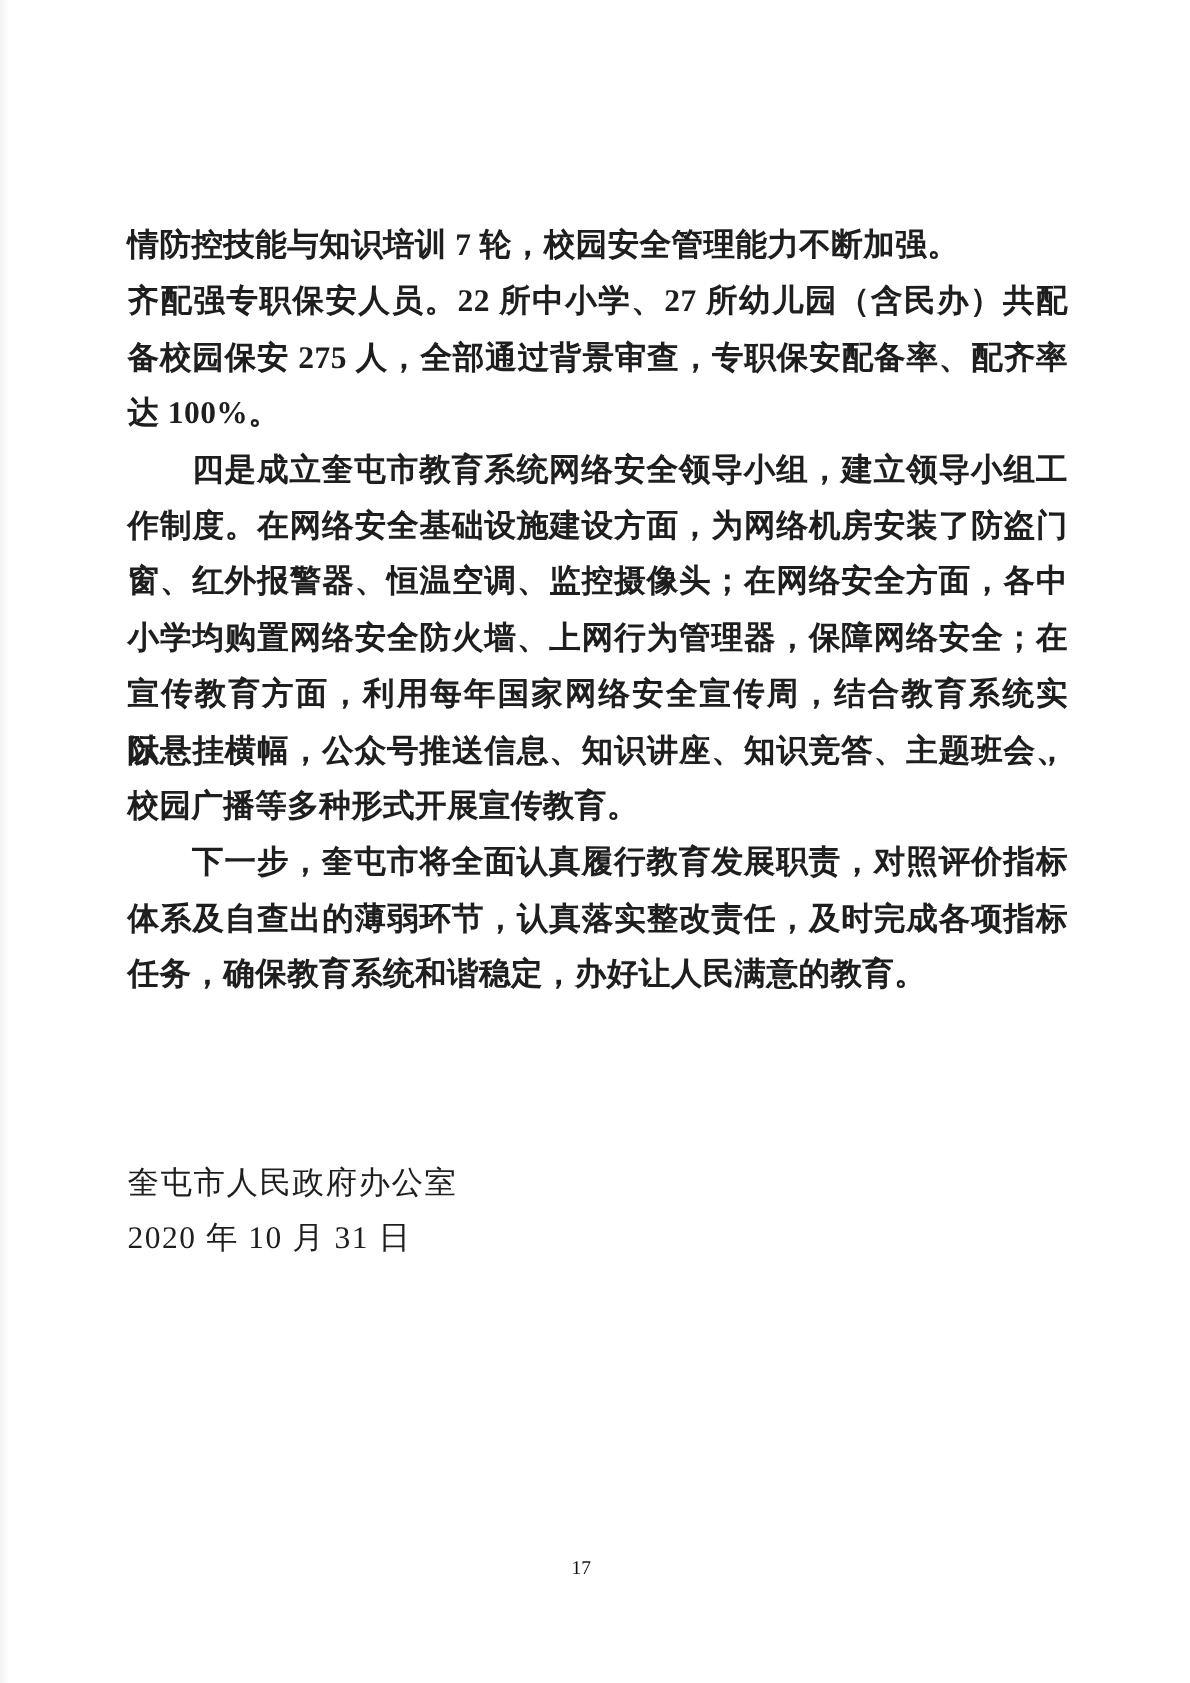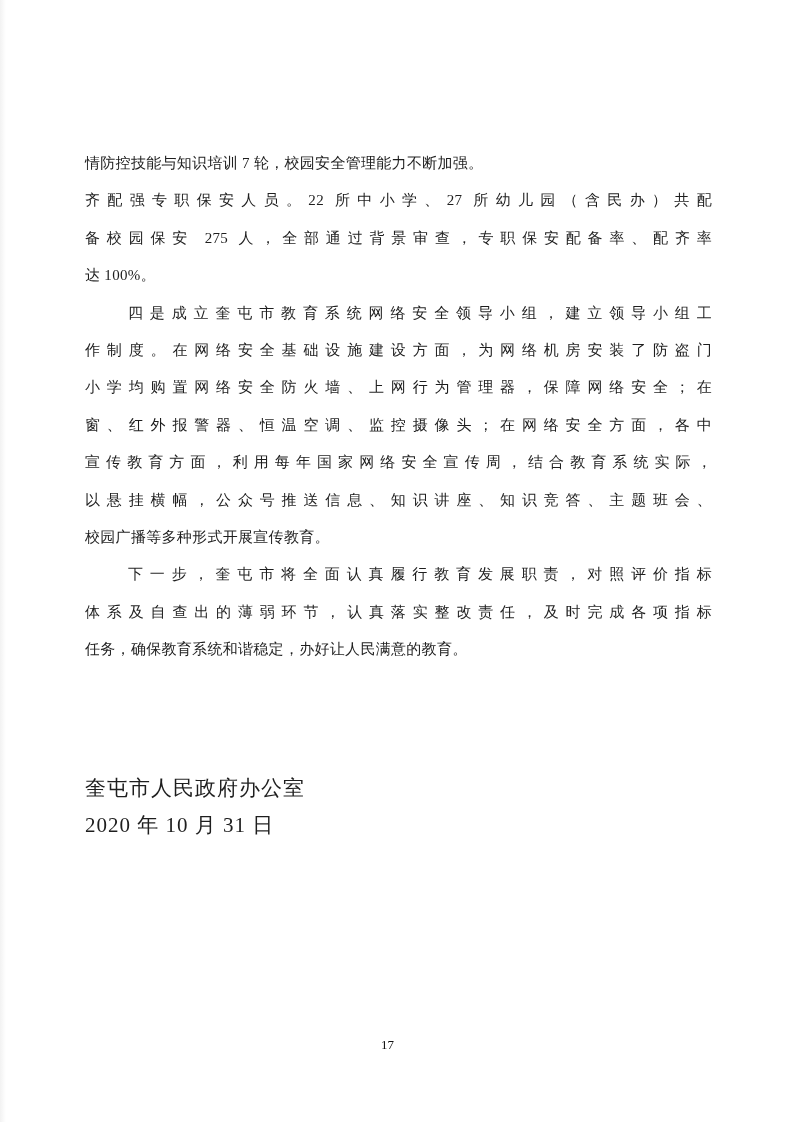--- a/index.html
+++ b/index.html
@@ -25,25 +25,26 @@
     background: linear-gradient(to right, rgba(0,0,0,0.05), rgba(0,0,0,0));
     pointer-events: none;
   }
   .body-text {
     position: absolute;
     left: 85px;
     top: 145px;
     width: 627px;
   }
   .ln {
-    font-size: 15px;
+    font-size: 21px;
     line-height: 37.4px;
     height: 37.4px;
     white-space: nowrap;
     letter-spacing: 0.3px;
+    font-weight: bold;
   }
   .ln.fill {
     white-space: normal;
     text-align: justify;
     text-align-last: justify;
   }
   .ln.indent {
     text-indent: 43px;
   }
   .signature-block {
@@ -77,22 +78,22 @@
 
 <div class="page">
 
   <div class="body-text">
     <div class="ln">情防控技能与知识培训 7 轮，校园安全管理能力不断加强。</div>
     <div class="ln fill">齐配强专职保安人员。22 所中小学、27 所幼儿园（含民办）共配</div>
     <div class="ln fill">备校园保安 275 人，全部通过背景审查，专职保安配备率、配齐率</div>
     <div class="ln">达 100%。</div>
     <div class="ln fill indent">四是成立奎屯市教育系统网络安全领导小组，建立领导小组工</div>
     <div class="ln fill">作制度。在网络安全基础设施建设方面，为网络机房安装了防盗门</div>
+    <div class="ln fill">窗、红外报警器、恒温空调、监控摄像头；在网络安全方面，各中</div>
     <div class="ln fill">小学均购置网络安全防火墙、上网行为管理器，保障网络安全；在</div>
-    <div class="ln fill">窗、红外报警器、恒温空调、监控摄像头；在网络安全方面，各中</div>
     <div class="ln fill">宣传教育方面，利用每年国家网络安全宣传周，结合教育系统实际，</div>
     <div class="ln fill">以悬挂横幅，公众号推送信息、知识讲座、知识竞答、主题班会、</div>
     <div class="ln">校园广播等多种形式开展宣传教育。</div>
     <div class="ln fill indent">下一步，奎屯市将全面认真履行教育发展职责，对照评价指标</div>
     <div class="ln fill">体系及自查出的薄弱环节，认真落实整改责任，及时完成各项指标</div>
     <div class="ln">任务，确保教育系统和谐稳定，办好让人民满意的教育。</div>
   </div>
 
   <div class="signature-block">
     <div class="sig-line sig-name">奎屯市人民政府办公室</div>

